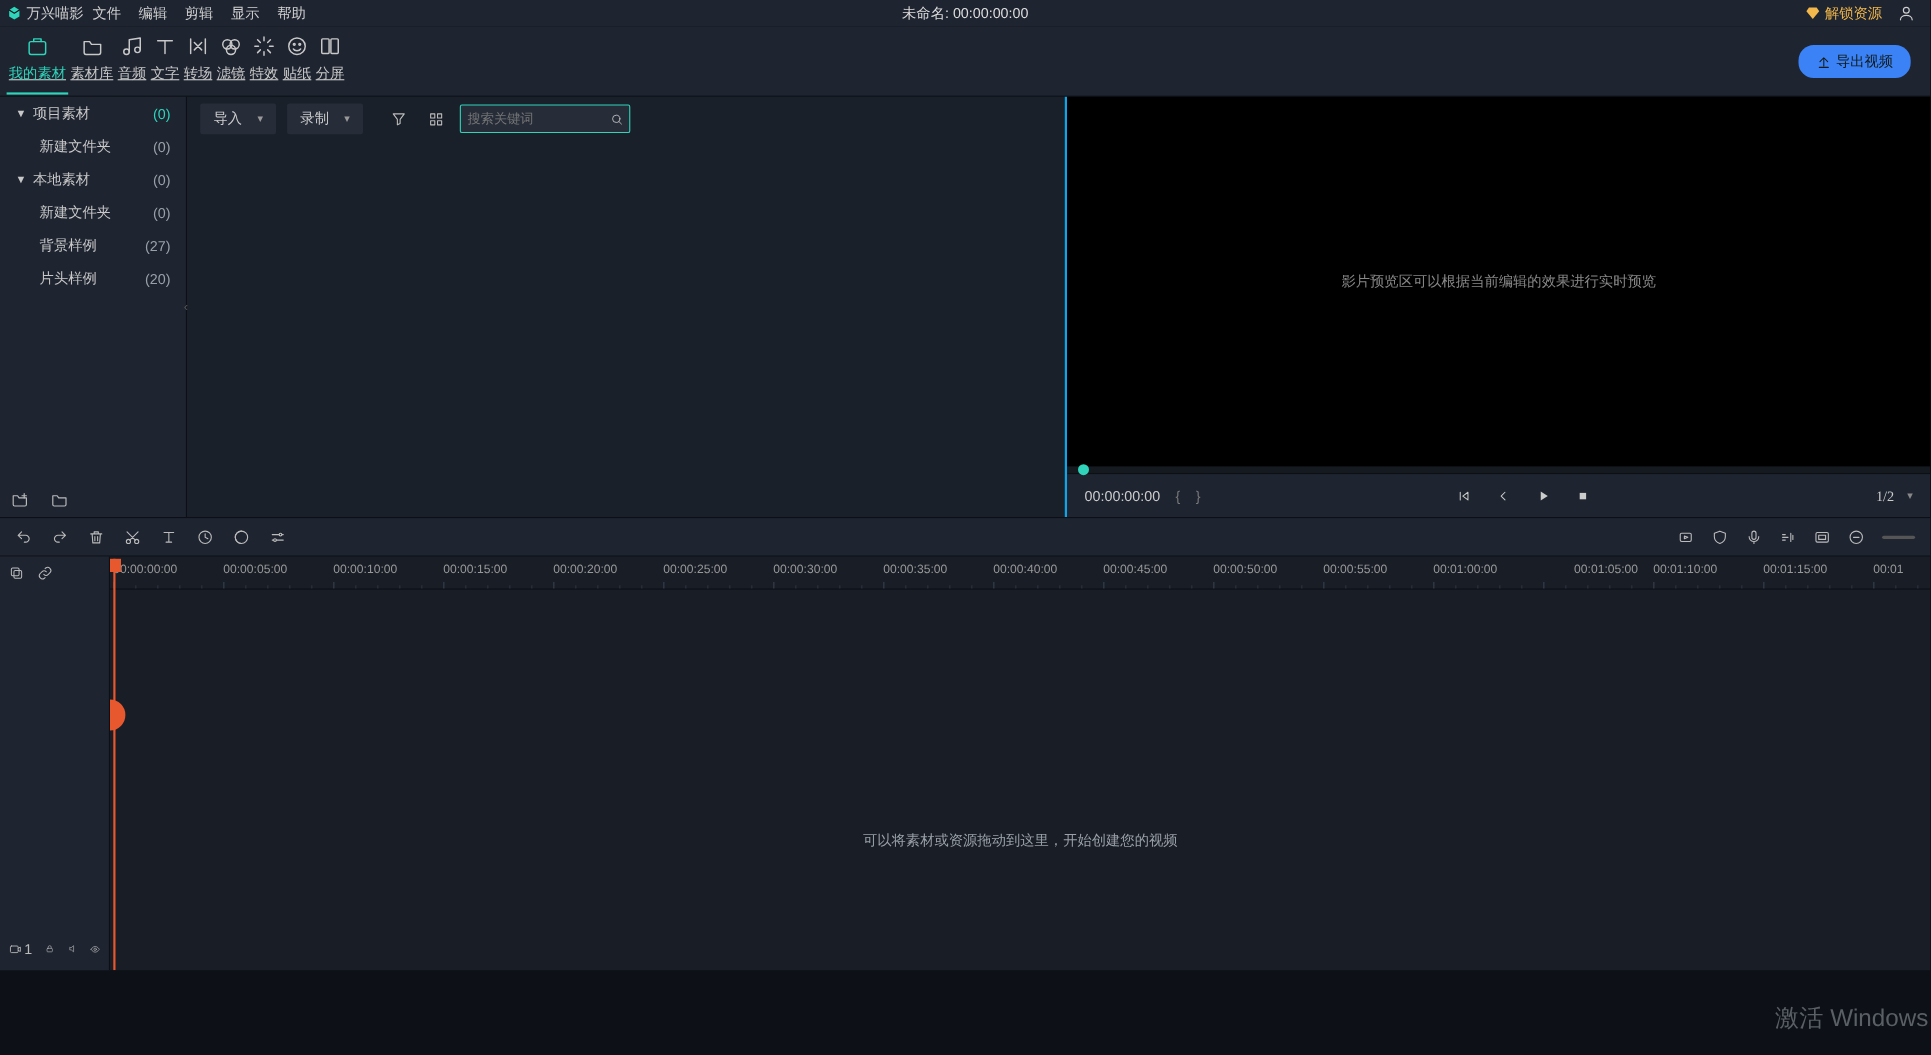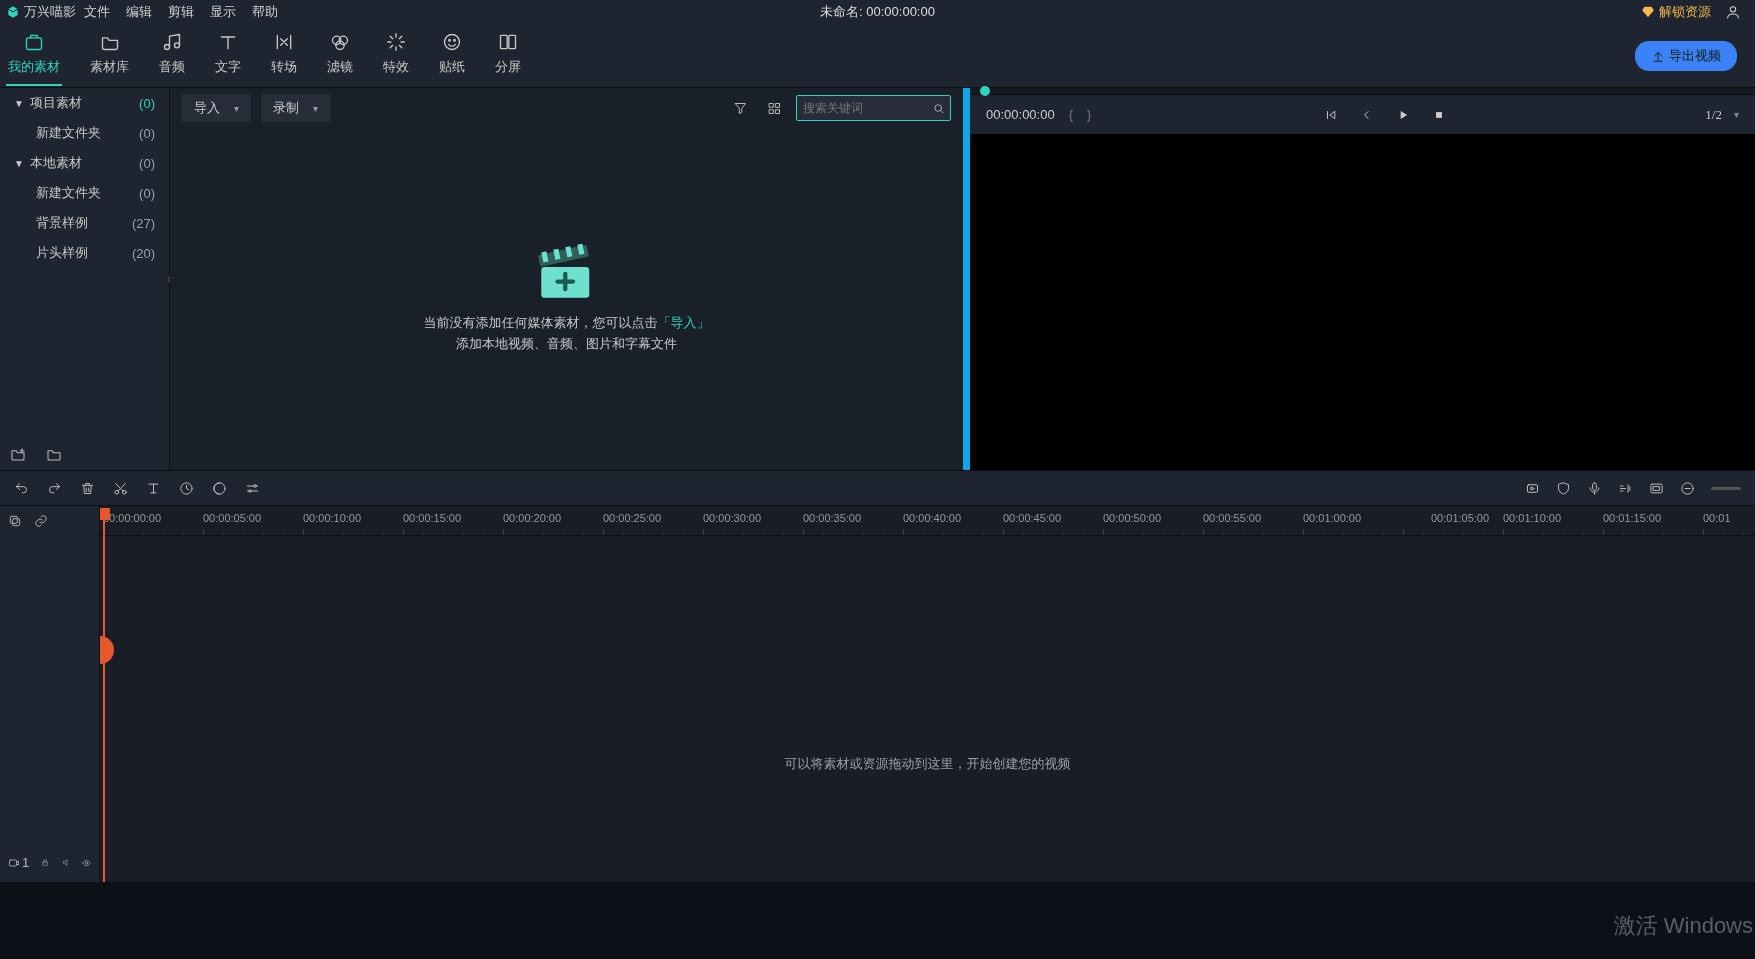--- a/index.html
+++ b/index.html
@@ -62,21 +62,21 @@
   .ribbon {
     height: 64px;
     background: #1e2430;
     border-bottom: 1px solid #0c0f14;
     display: flex;
     align-items: center;
     padding: 0 18px 0 6px;
   }
   .ribbon-tabs {
     display: flex;
-    gap: 26px;
+    text-decoration: underline;
   }
   .ribbon-tab {
     display: flex;
     flex-direction: column;
     align-items: center;
     gap: 6px;
     color: #c8c8c8;
     cursor: pointer;
     padding: 6px 2px 8px;
   }
@@ -126,22 +126,22 @@
   }
   .tree-item .count { color: #9aa0a8; }
   .collapse-handle {
     position:absolute;right:-2px;top:50%;transform:translateY(-50%);
     color:#555;cursor:pointer;font-size:12px;
   }
 
   .center-panel {
     flex:1;
     background:#1a2029;
-    border-right:7px solid #0ea5e9;
-    display:flex;flex-direction:column;
+    border-right:2px solid #0ea5e9;
+    display:flex;flex-direction:row;
   }
   .center-toolbar{
     height:40px;display:flex;align-items:center;padding:0 12px;gap:10px;
   }
   .dropdown{
     background:#262d39;
     padding:5px 12px;
     border-radius:2px;
     display:flex;align-items:center;gap:14px;
     cursor:pointer;color:#ccc;font-size:13px;
@@ -438,40 +438,26 @@
           </svg>
       </div>
       <div class="search">
         <input placeholder="搜索关键词" style="">
         <svg width="13" height="13" viewBox="0 0 24 24">
             <circle cx="11" cy="11" r="7"></circle>
             <path d="M21 21l-5-5"></path>
           </svg>
       </div>
     </div>
-    <div class="empty-state">
-      <svg class="clapper" viewBox="0 0 80 70">
-        <rect x="10" y="28" width="56" height="36" rx="4" fill="#6de0ce" stroke="none"></rect>
-        <rect x="6" y="14" width="58" height="14" rx="2" fill="#2e5f59" stroke="none" transform="rotate(-12 6 14)"></rect>
-        <g stroke="none" fill="#6de0ce">
-            <rect x="10" y="11" width="6" height="12" transform="rotate(-12 10 11)"></rect>
-            <rect x="24" y="8" width="6" height="12" transform="rotate(-12 24 8)"></rect>
-            <rect x="38" y="5" width="6" height="12" transform="rotate(-12 38 5)"></rect>
-            <rect x="52" y="2" width="6" height="12" transform="rotate(-12 52 2)"></rect>
-          </g>
-        <path d="M38 36v18M29 45h18" stroke="#1a5b52" stroke-width="5" fill="none"></path>
-      </svg>
-      <p>
-        <span>当前没有添加任何媒体素材，您可以点击</span><em>「导入」</em><br>
-        <span>添加本地视频、音频、图片和字幕文件</span>
-      </p>
-    </div>
   </div>
 
   <div class="preview-panel">
+    <div class="preview-canvas">
+      <span>影片预览区可以根据当前编辑的效果进行实时预览</span>
+    </div>
     <div class="preview-scrub"></div>
     <div class="playback-controls">
       <div class="pc-left">
         <span>00:00:00:00</span>
         <span class="bracket">{</span>
         <span class="bracket">}</span>
       </div>
       <div class="pc-center">
         <svg viewBox="0 0 24 24">
             <path d="M18 18l-8-6 8-6zM6 6v12"></path>

